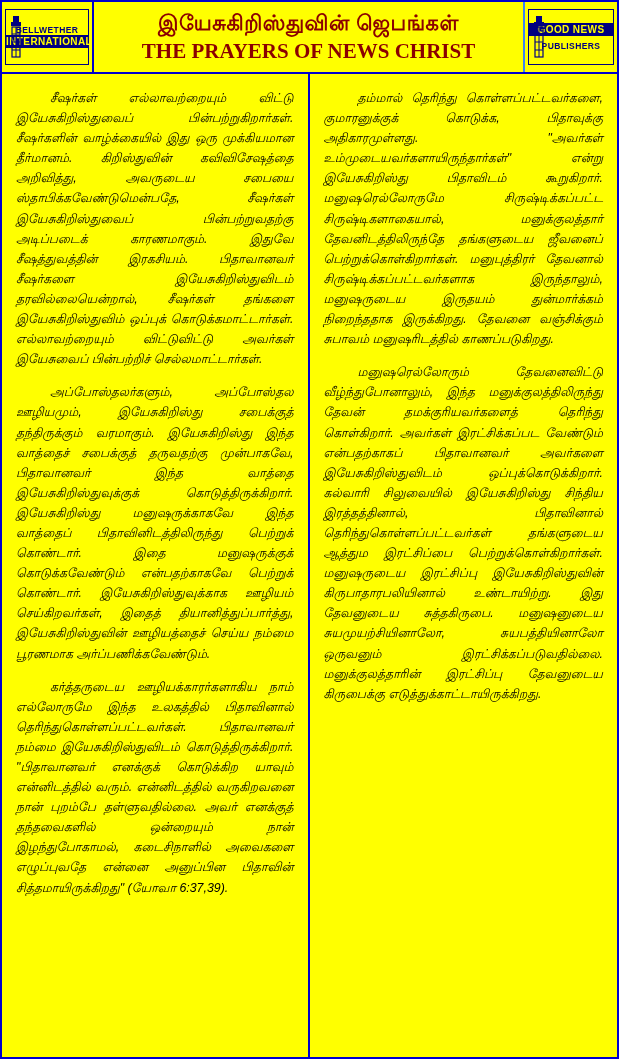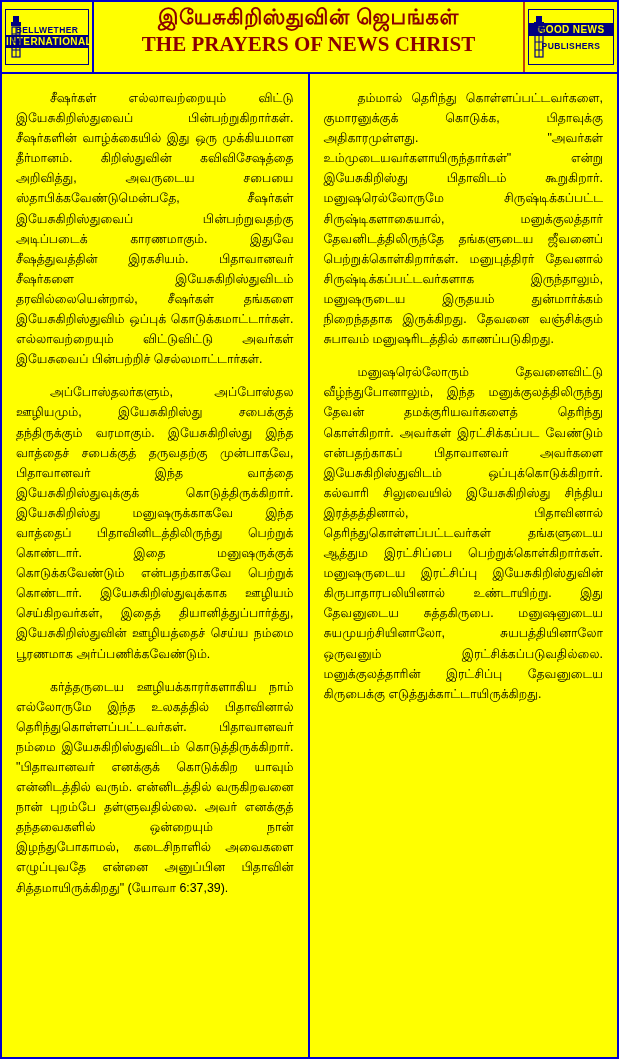--- a/index.html
+++ b/index.html
@@ -73,21 +73,22 @@
     left: 3px;
     top: 4px;
     width: 14px;
     height: 46px;
   }
   .title-box {
     flex: 1;
     display: flex;
     flex-direction: column;
     align-items: center;
-    border-right: 2px solid #c2410c;
+    justify-content: center;
+    border-right: 2px solid #3b82f6;
     padding: 2px 4px;
   }
   .title-ta {
     font-family: "Liberation Sans", sans-serif;
     font-size: 21px;
     font-weight: bold;
     color: #8b0000;
     line-height: 1.25;
     letter-spacing: 0.5px;
     text-align: center;
@@ -105,20 +106,21 @@
   }
   
   .columns {
     display: flex;
     height: 983px;
   }
   .col {
     width: 50%;
     padding: 14px 14px 8px 14px;
     overflow: hidden;
+    font-style: italic;
   }
   .col.left { border-right: 2px solid #0000cc; }
   .para {
     font-family: "Liberation Sans", sans-serif;
     font-size: 12.4px;
     line-height: 1.62;
     color: #000000;
     text-align: justify;
     text-indent: 34px;
     margin: 0 0 13px 0;

